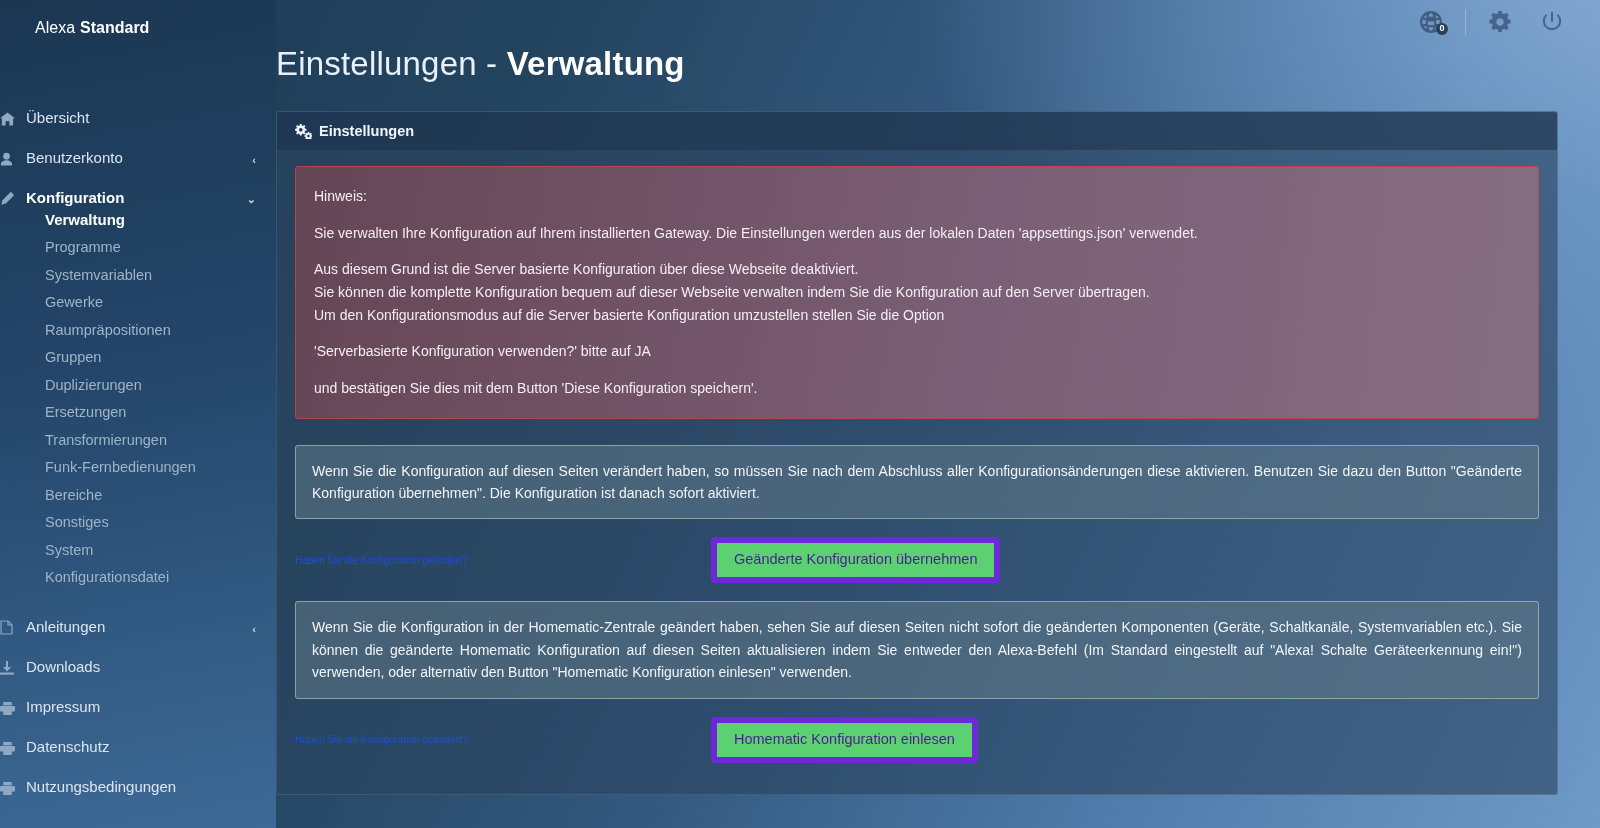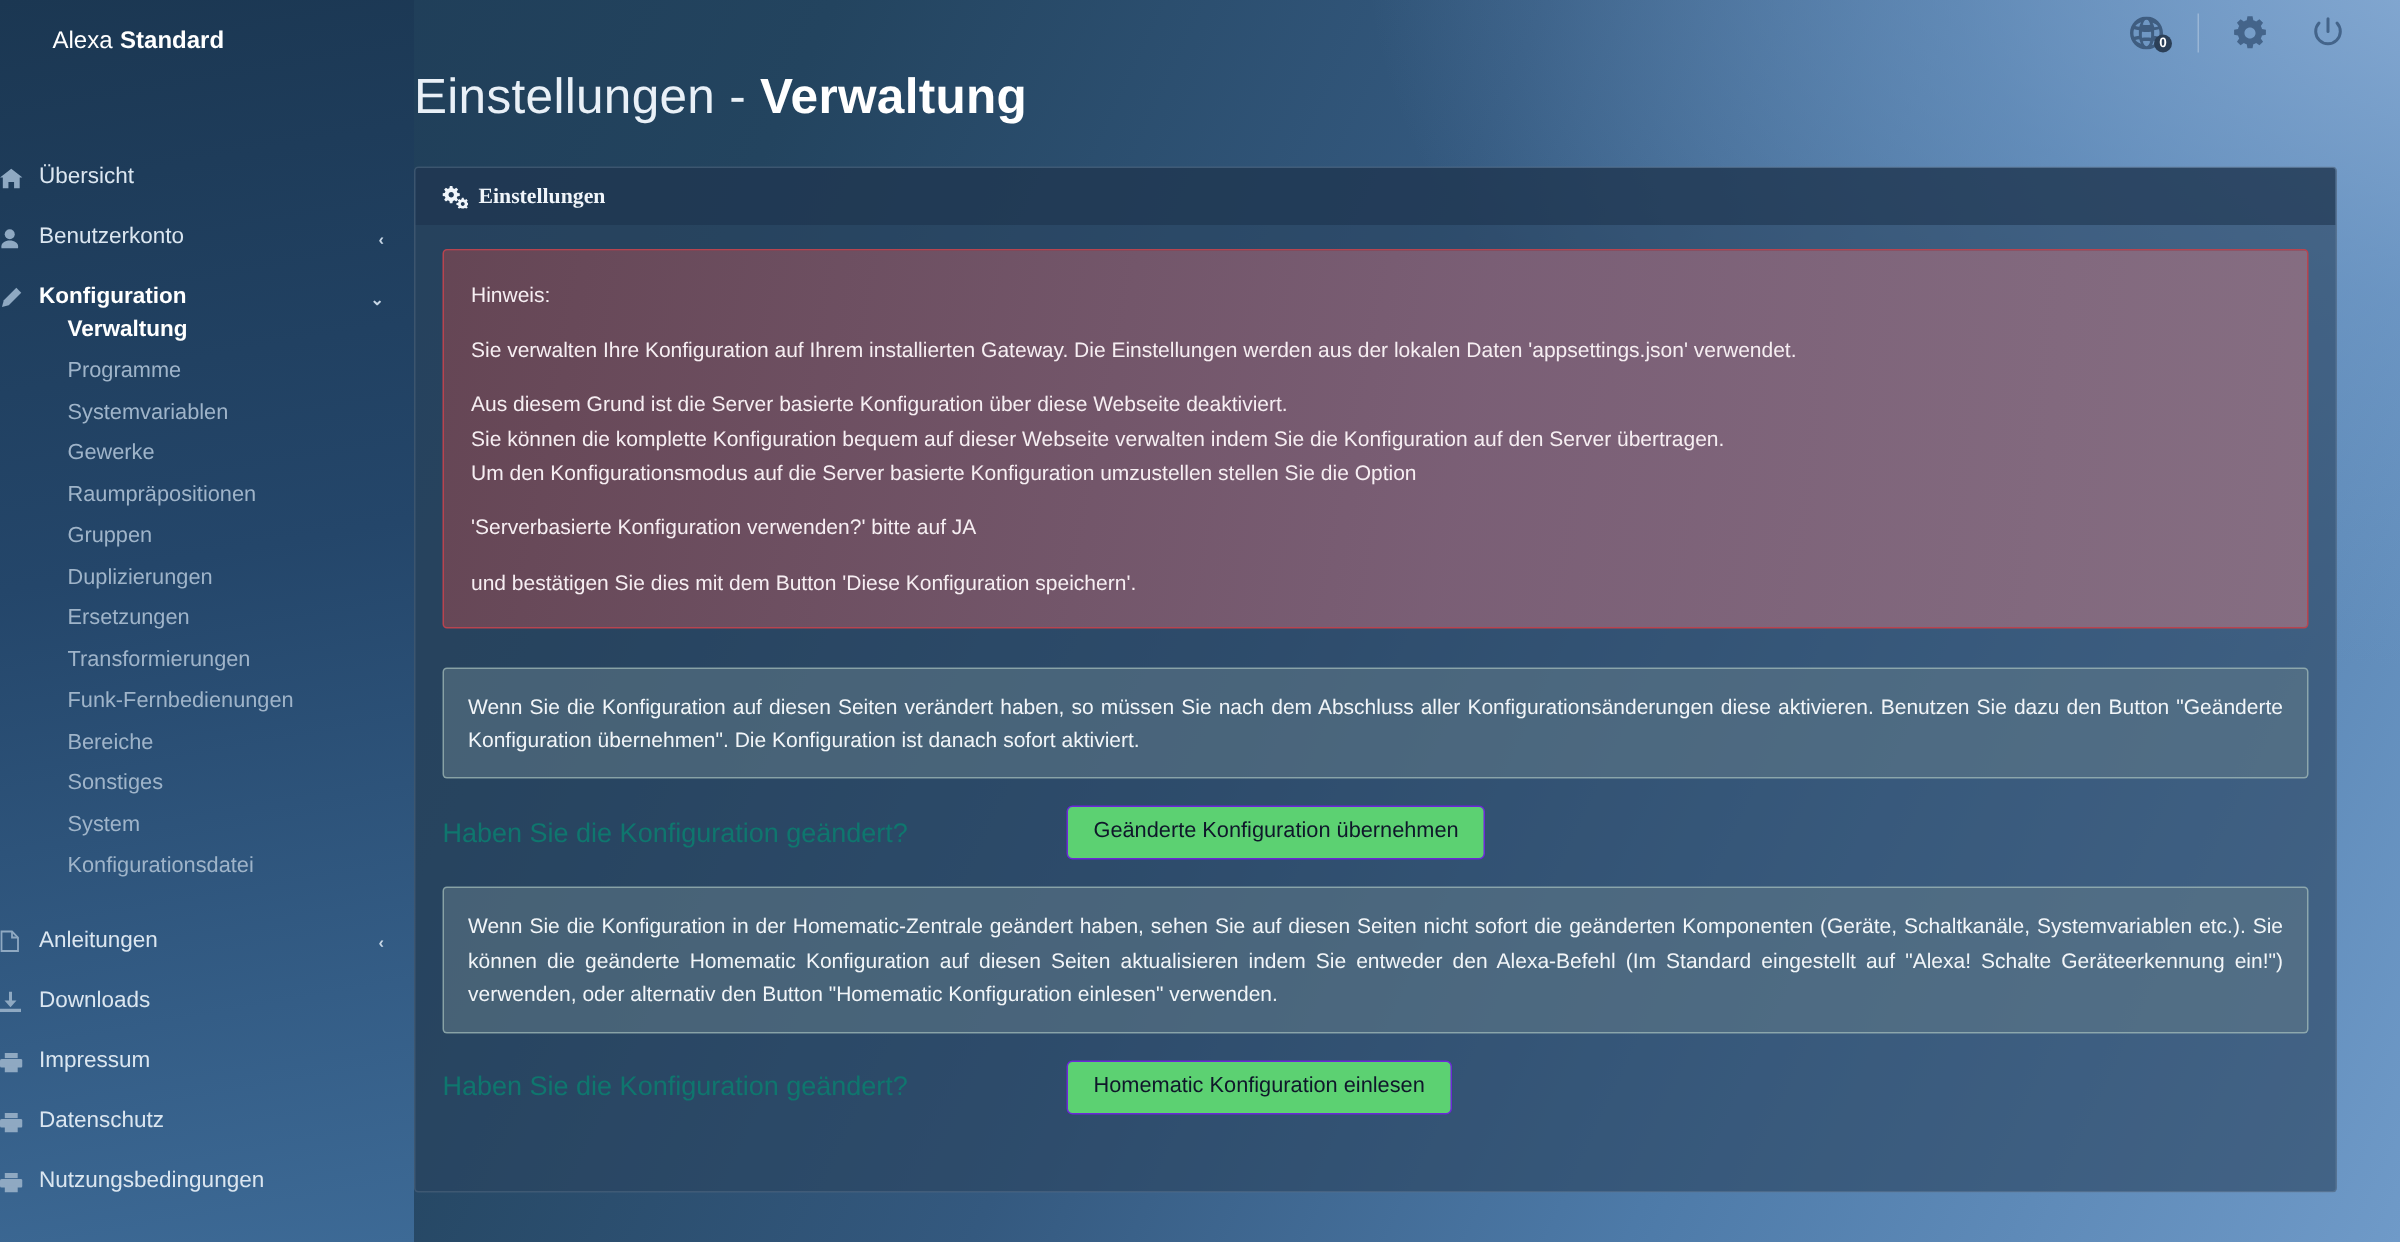--- a/index.html
+++ b/index.html
@@ -171,21 +171,20 @@
   .panel-head {
     height: 38px;
     display: flex;
     align-items: center;
     padding: 13px 18px;
     background: rgba(28,50,74,0.55);
     font-size: 14.5px;
     font-weight: 700;
     color: #f0f5fa;
     gap: 7px;
-    font-family: Liberation Serif, serif;
   }
 
   .panel-body { padding: 16px 18px; }
 
   
   .alert-danger {
     background: linear-gradient(100deg, rgba(106,70,84,0.93) 0%, rgba(128,96,118,0.93) 55%, rgba(139,111,130,0.93) 100%);
     border: 1px solid #b8444f;
     border-radius: 3px;
     padding: 18px 18px 18px 18px;
@@ -210,28 +209,28 @@
   }
 
   .q-row {
     display: flex;
     align-items: center;
     margin-top: 18px;
     margin-bottom: 4px;
   }
   .q-label {
     width: 416px;
-    font-size: 18px;
-    color: #0f766e;
+    font-size: 10px;
+    color: #1d4ed8;
   }
   .btn-success {
     background: #5cd172;
-    border: 1px solid #6d28d9;
+    border: 6px solid #6d28d9;
     border-radius: 4px;
-    color: #0f172a;
+    color: #4c1d95;
     font-size: 14.5px;
     padding: 9px 17px;
     cursor: pointer;
     font-family: "Liberation Sans", sans-serif;
     line-height: 1.1;
   }
 </style>
 </head>
 <body>
 

